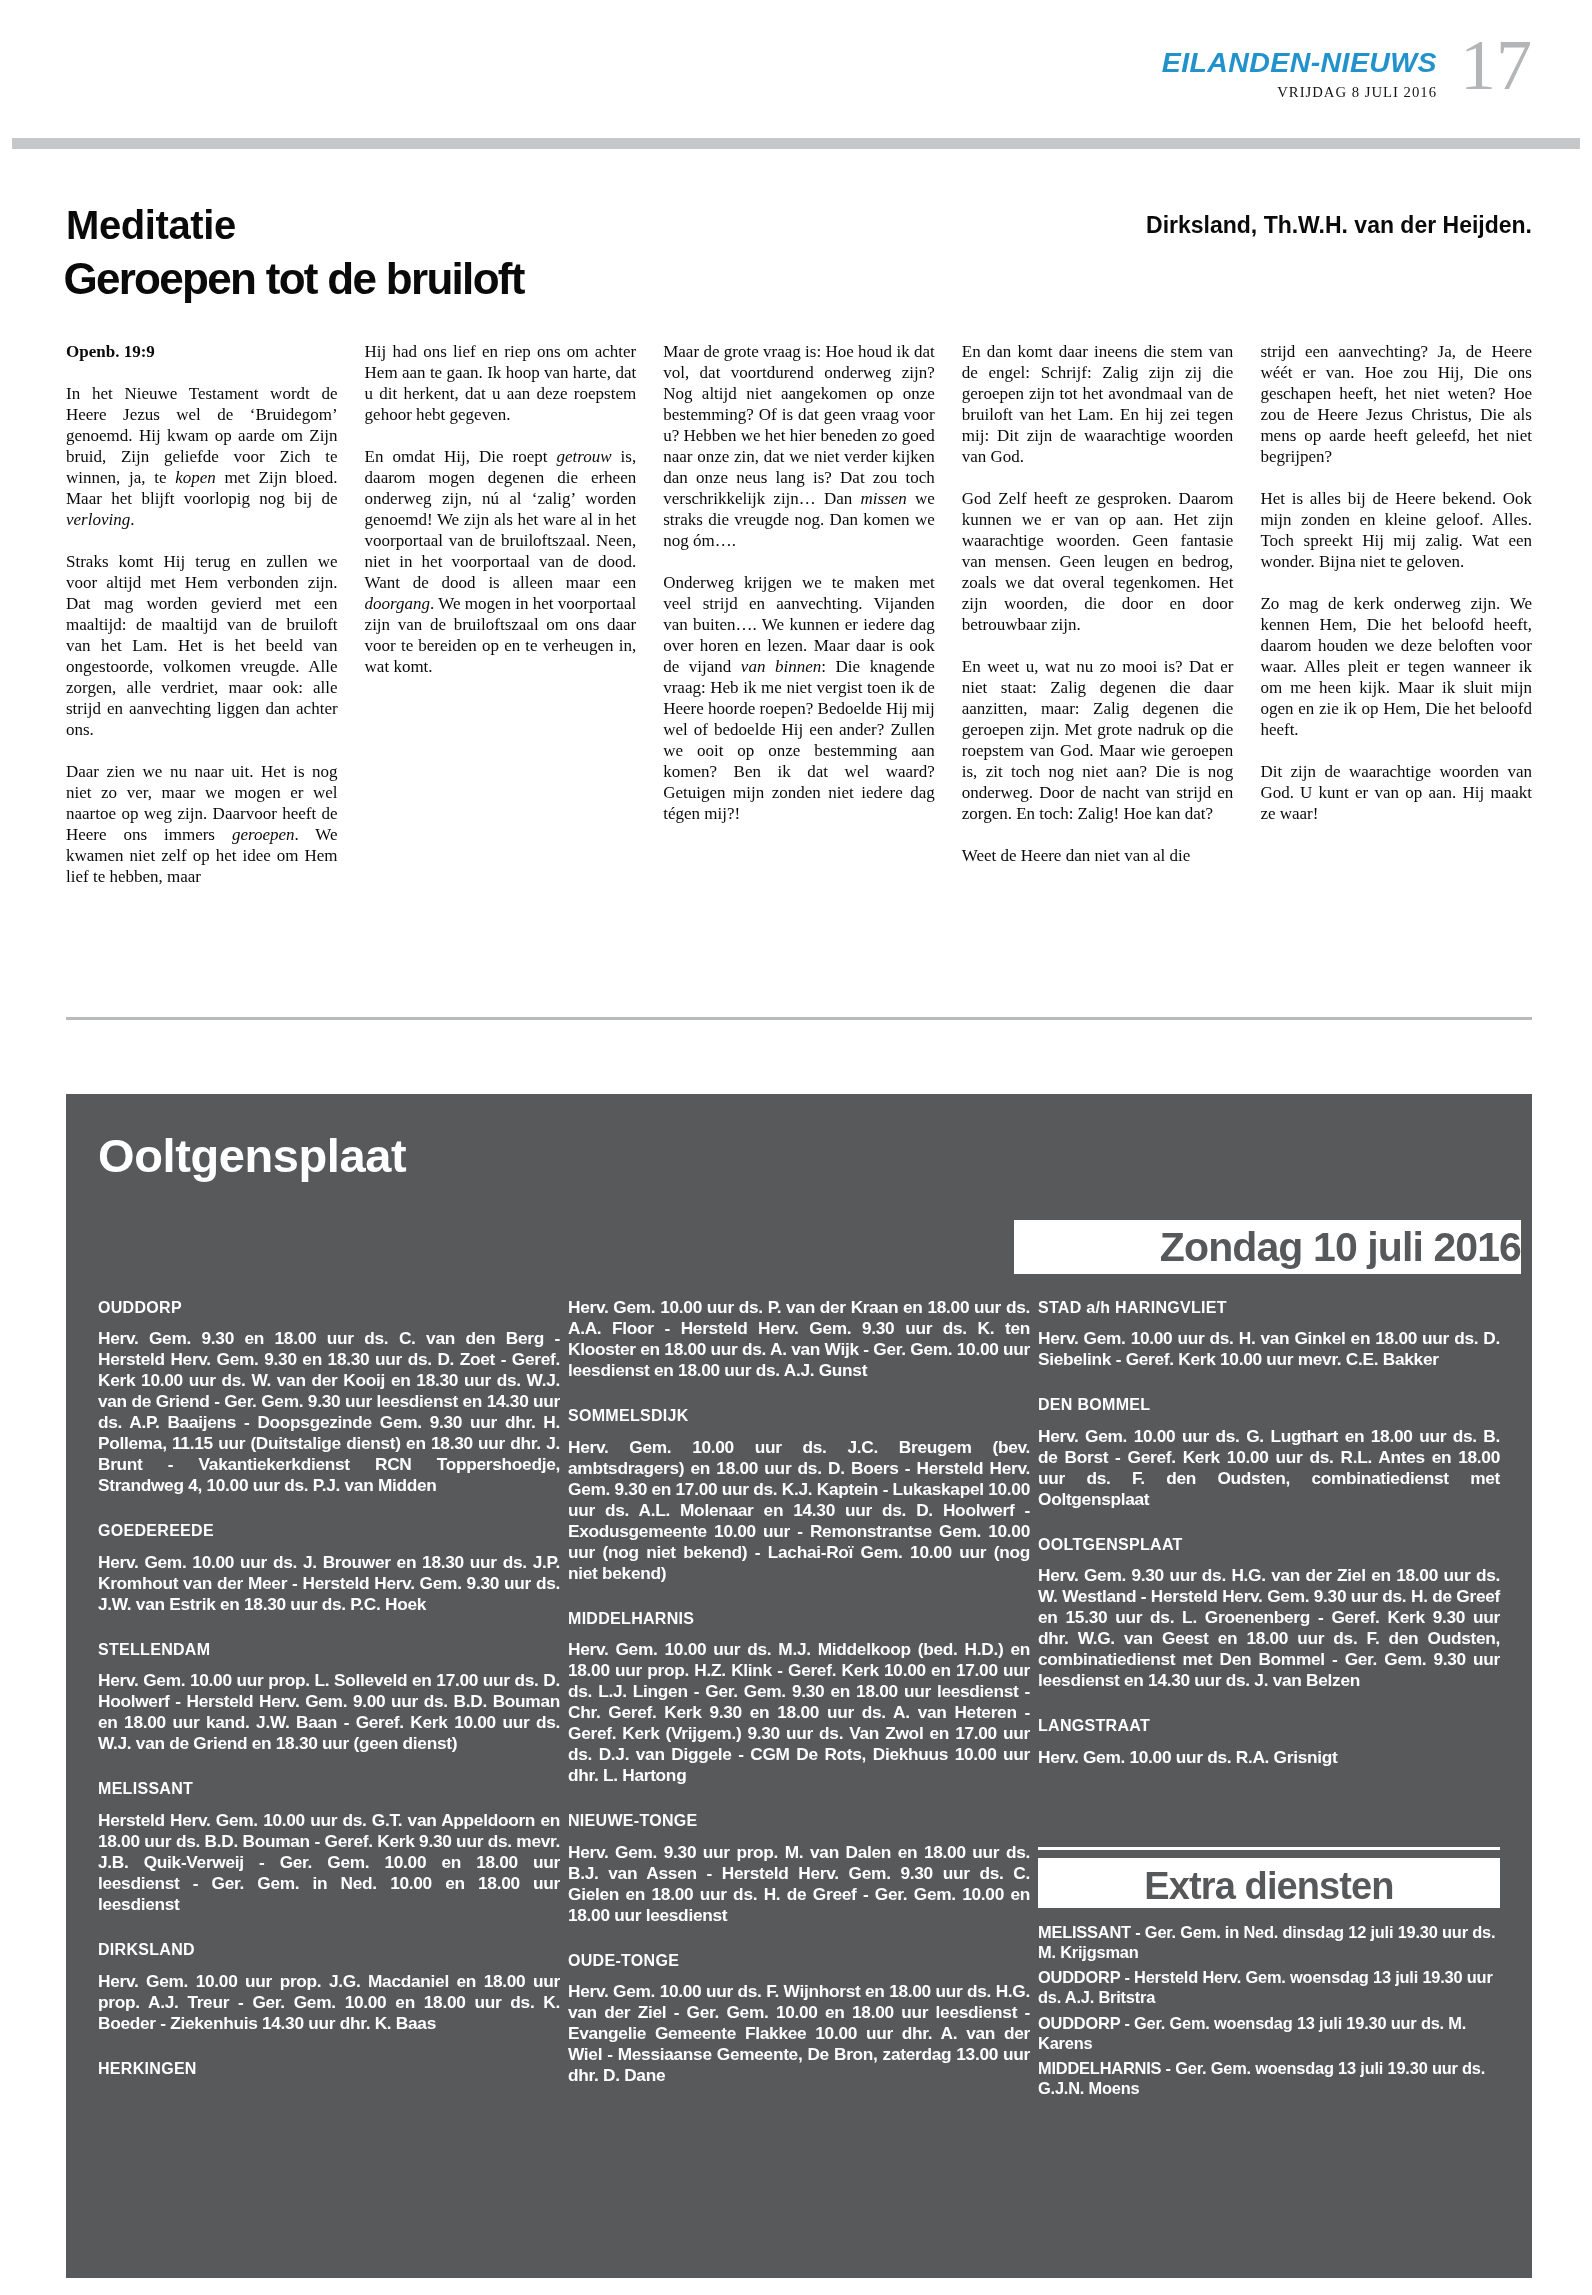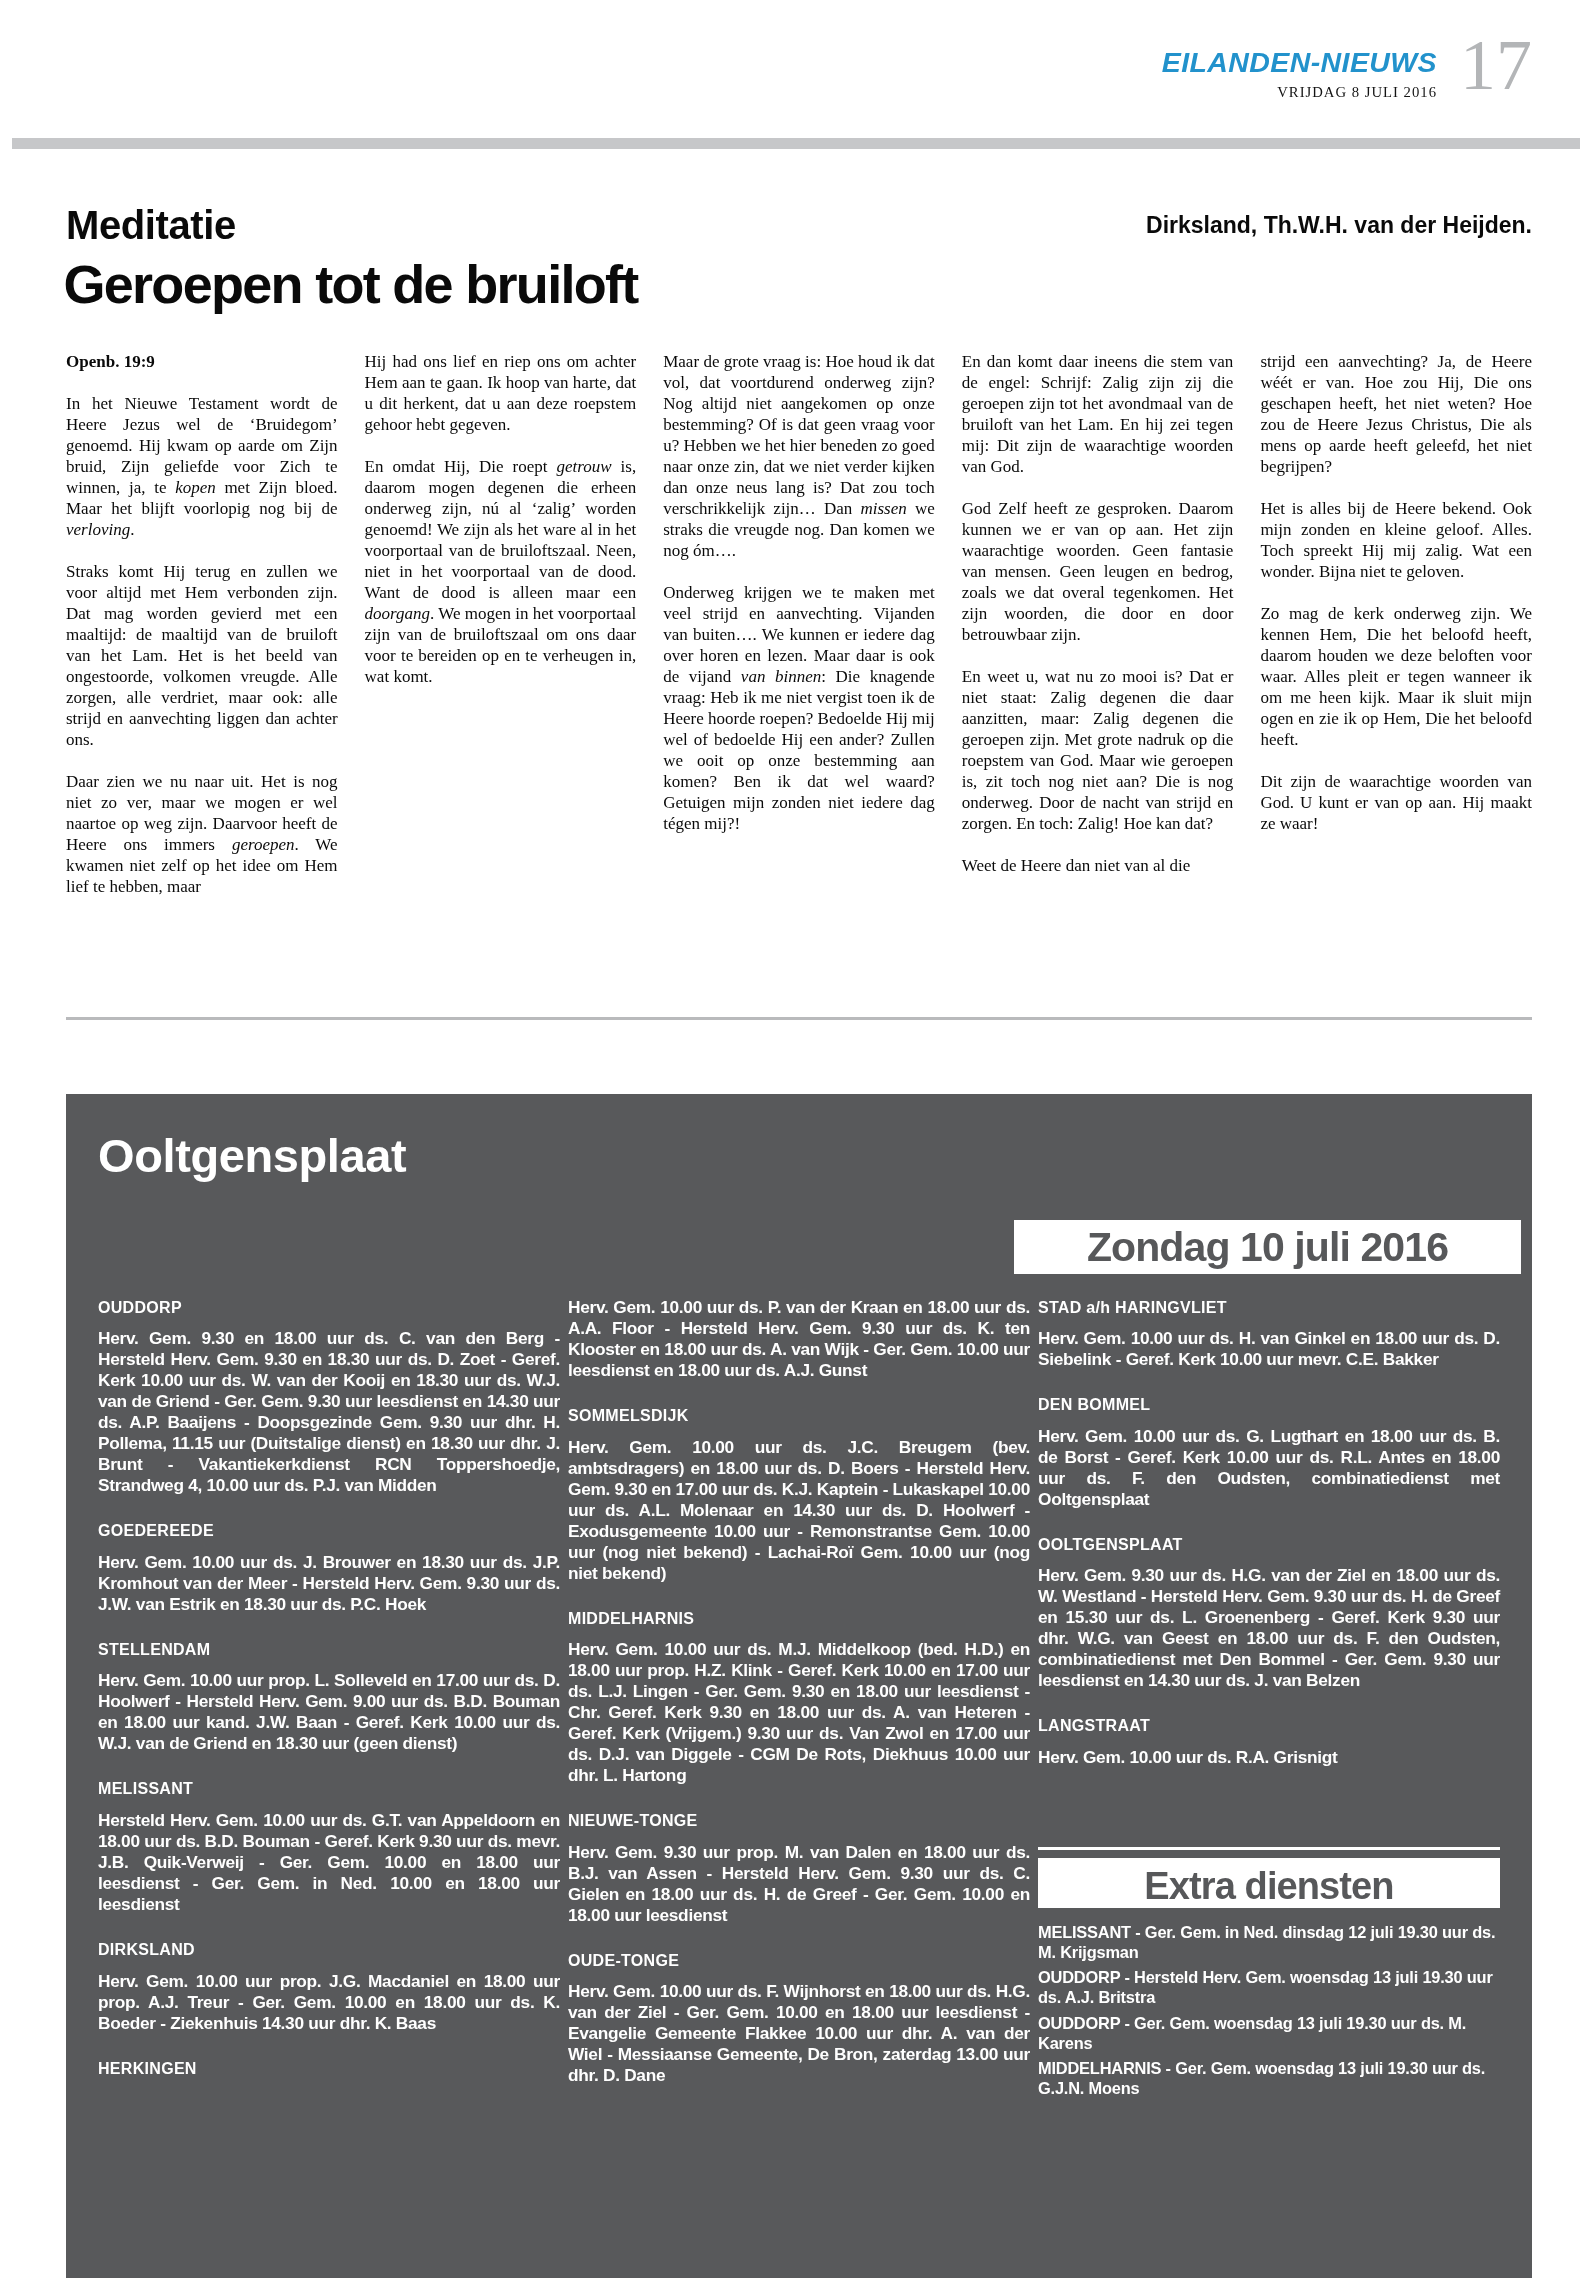--- a/index.html
+++ b/index.html
@@ -78,21 +78,21 @@
     margin-top: 7px;
     font-family: "Liberation Sans", sans-serif;
     font-weight: 700;
     font-size: 23px;
     text-align: center;
   }
   .article-title {
     margin: 12px 0 0 -2.6px;
     font-family: "Liberation Sans", sans-serif;
     font-weight: 700;
-    font-size: 54px;
+    font-size: 44px;
     letter-spacing: -1.7px;
     line-height: 1;
   }
   .med-columns {
     display: flex;
     gap: 27px;
     margin-top: 40px;
   }
   .med-col {
     width: 272px;
@@ -140,21 +140,21 @@
   }
   .kd-date-strip {
     position: absolute;
     left: 948px;
     top: 126px;
     width: 507px;
     height: 54px;
     background: #ffffff;
     display: flex;
     align-items: center;
-    justify-content: center;
+    justify-content: flex-end;
   }
   .kd-date-strip span {
     font-family: "Liberation Sans", sans-serif;
     font-weight: 700;
     font-size: 41px;
     letter-spacing: -0.9px;
     color: #57585a;
   }
   .kd-columns {
     position: absolute;

